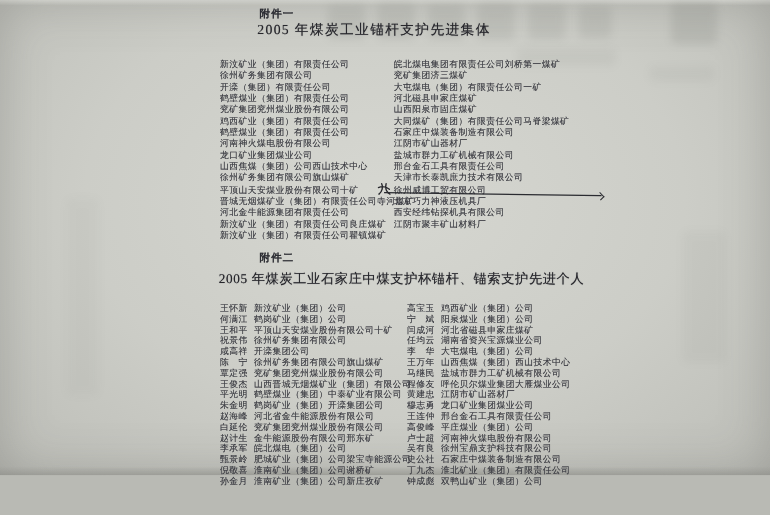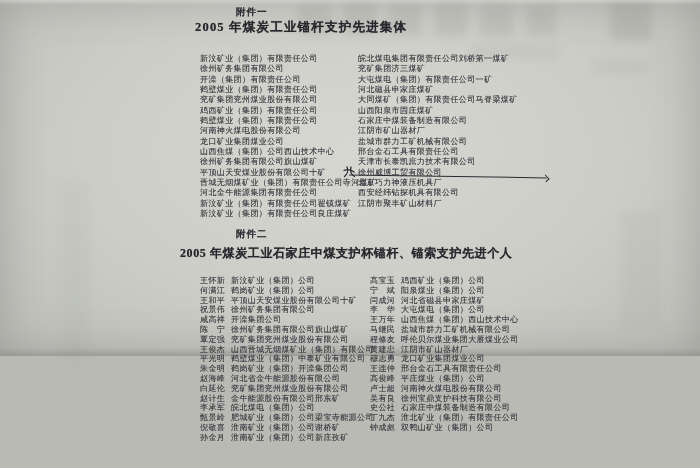--- a/index.html
+++ b/index.html
@@ -2,34 +2,34 @@
 <html><head>
 <meta charset="utf-8">
 <style>
   html,body{margin:0;padding:0;}
   body{
     width:700px;height:468px;overflow:hidden;
     font-family:"Liberation Serif","DejaVu Serif",serif;
     background:#b9bab4;
   }
   #paper{
-    position:absolute;left:0;top:0;width:700px;height:356px;
+    position:absolute;left:0;top:0;width:700px;height:432px;
     background:
       linear-gradient(180deg,#e2e3dd 0px,rgba(226,227,221,0) 5px),
       linear-gradient(0deg,#a8a9a3 0px,rgba(168,169,163,0) 8px),
       radial-gradient(ellipse at 50% 42%,#d6d7d1 0%,#cccdc7 55%,#bcbdb7 100%);
     box-shadow:inset 0 0 45px rgba(88,90,86,.30);
     color:#3a3b41;
   }
   .label{
     position:absolute;font-size:9.5px;font-weight:bold;color:#2c2d33;
     letter-spacing:1px;text-shadow:0 0 .6px rgba(40,40,45,.55);
   }
   .doc-title{
-    position:absolute;text-align:left;font-weight:bold;color:#26262c;
+    position:absolute;text-align:center;font-weight:normal;color:#26262c;
     text-shadow:0 0 .7px rgba(30,30,35,.6);white-space:nowrap;
   }
   #att1-title{left:195px;top:19px;width:290px;font-size:12.5px;letter-spacing:1.2px;}
   #att2-title{left:180px;top:245px;width:370px;font-size:12px;letter-spacing:.6px;}
   .col{position:absolute;font-size:8px;letter-spacing:.4px;color:#3c3d44;
        text-shadow:0 0 .6px rgba(45,46,52,.5);}
   .row{white-space:nowrap;position:relative;}
   #att1-left{left:200px;top:54px;}
   #att1-right{left:358px;top:54px;}
   #att1-left .row,#att1-right .row{height:10.35px;line-height:10.35px;}
@@ -111,25 +111,25 @@
         <div class="row">
         <span class="item-text">平顶山天安煤业股份有限公司十矿</span>
       </div>
         <div class="row">
         <span class="item-text">晋城无烟煤矿业（集团）有限责任公司寺河煤矿</span>
       </div>
         <div class="row">
         <span class="item-text">河北金牛能源集团有限责任公司</span>
       </div>
         <div class="row">
+        <span class="item-text">新汶矿业（集团）有限责任公司良庄煤矿</span>
+      </div>
+        <div class="row">
         <span class="item-text">新汶矿业（集团）有限责任公司翟镇煤矿</span>
       </div>
-        <div class="row">
-        <span class="item-text">新汶矿业（集团）有限责任公司良庄煤矿</span>
-      </div>
       </div>
 
     <div class="col" id="att1-right">
 
     <div class="row">
         
         <span class="item-text">皖北煤电集团有限责任公司刘桥第一煤矿</span>
         
       </div>
         <div class="row">
@@ -142,26 +142,26 @@
         <span class="item-text">大屯煤电（集团）有限责任公司一矿</span>
         
       </div>
         <div class="row">
         
         <span class="item-text">河北磁县申家庄煤矿</span>
         
       </div>
         <div class="row">
         
+        <span class="item-text">山西阳泉市固庄煤矿</span>
+        
+      </div>
+        <div class="row">
+        
         <span class="item-text">大同煤矿（集团）有限责任公司马脊梁煤矿</span>
-        
-      </div>
-        <div class="row">
-        
-        <span class="item-text">山西阳泉市固庄煤矿</span>
         
       </div>
         <div class="row">
         
         <span class="item-text">石家庄中煤装备制造有限公司</span>
         
       </div>
         <div class="row">
         
         <span class="item-text">江阴市矿山器材厂</span>
@@ -273,20 +273,23 @@
     <div class="row">
         <span class="p-name">高宝玉</span><span>鸡西矿业（集团）公司</span>
       </div>
         <div class="row">
         <span class="p-name">宁　斌</span><span>阳泉煤业（集团）公司</span>
       </div>
         <div class="row">
         <span class="p-name">闫成河</span><span>河北省磁县申家庄煤矿</span>
       </div>
         <div class="row">
+        <span class="p-name">任均云</span><span>湖南省资兴宝源煤业公司</span>
+      </div>
+        <div class="row">
         <span class="p-name">李　华</span><span>大屯煤电（集团）公司</span>
       </div>
         <div class="row">
         <span class="p-name">王万年</span><span>山西焦煤（集团）西山技术中心</span>
       </div>
         <div class="row">
         <span class="p-name">马继民</span><span>盐城市群力工矿机械有限公司</span>
       </div>
         <div class="row">
         <span class="p-name">程修友</span><span>呼伦贝尔煤业集团大雁煤业公司</span>

